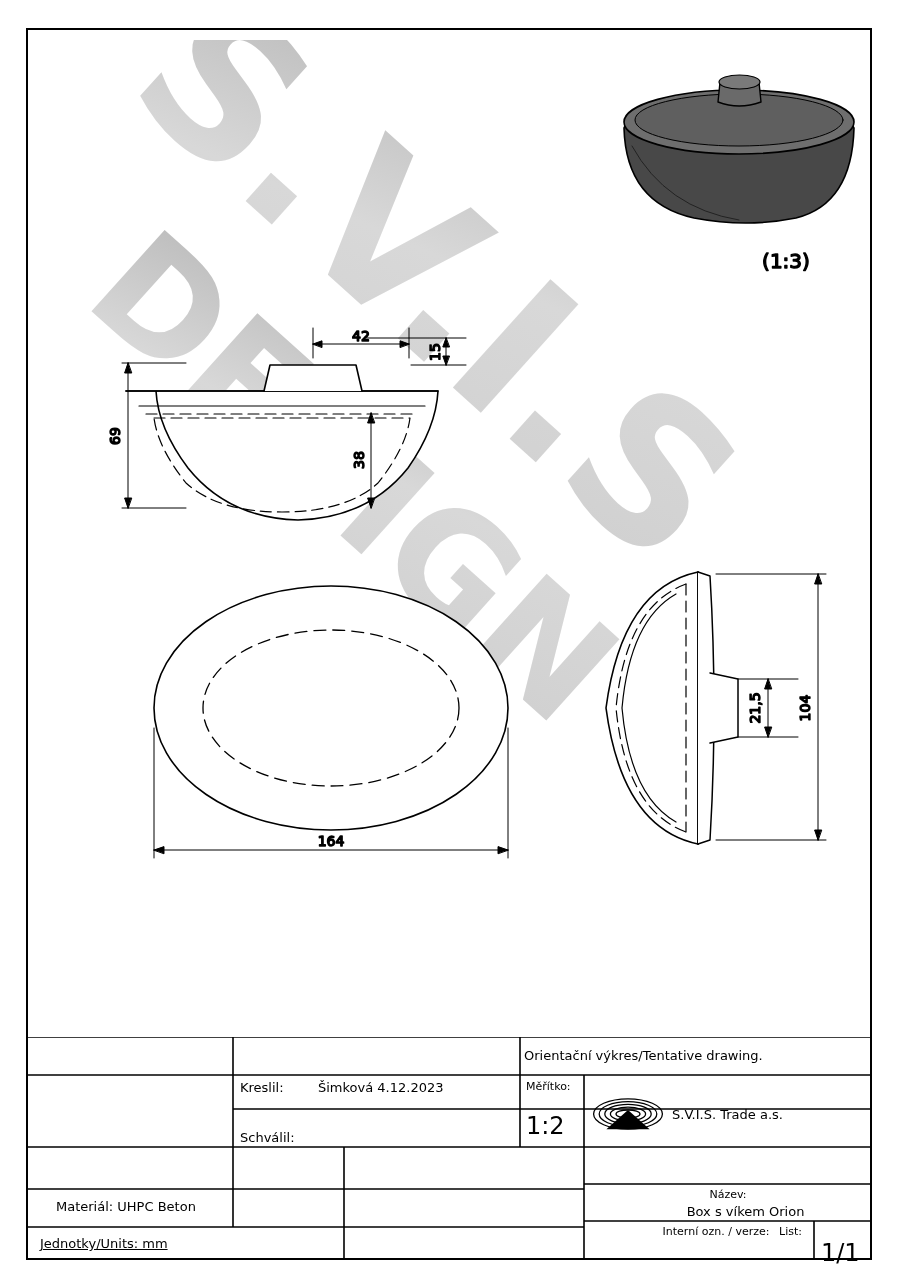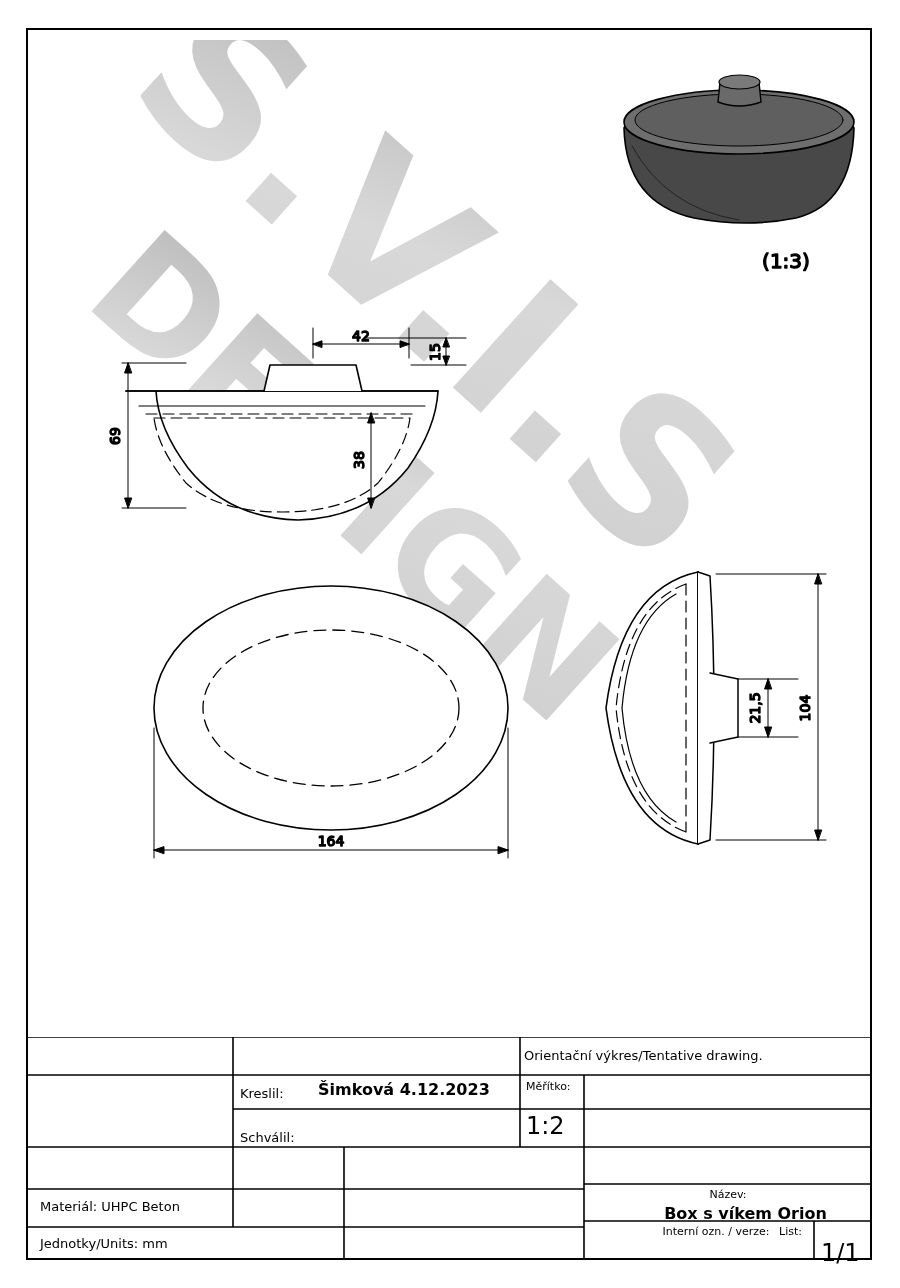--- a/index.html
+++ b/index.html
@@ -60,21 +60,21 @@
     font-family: "DejaVu Sans", sans-serif;
   }
   .tb-text {
     position: absolute;
     font-size: 13px;
     line-height: 1.1;
     white-space: nowrap;
   }
   .tb-text.small { font-size: 11px; }
   .tb-text.big { font-size: 24px; }
-  .tb-text.med { font-size: 16px; font-weight: bold; }
+  .tb-text.med { font-size: 13px; }
   .tb-center {
     text-align: center;
   }
   .logo-wrap {
     position: absolute;
     display: flex;
     align-items: center;
     gap: 8px;
   }
   .logo-mark { width: 72px; height: 34px; }
@@ -243,36 +243,49 @@
         <line x1="318" y1="110" x2="318" y2="223"></line>
         <line x1="494" y1="0" x2="494" y2="110"></line>
         <line x1="558" y1="38" x2="558" y2="223"></line>
         <line x1="788" y1="184" x2="788" y2="223"></line>
         <line x1="846" y1="0" x2="846" y2="223"></line>
       </g>
     </svg>
 
     <div class="tb-text" style="left:498px; top:12px;">Orientační výkres/Tentative drawing.</div>
 
-    <div class="tb-text" style="left:214px; top:50px;">Kreslil:</div>
+    <div class="tb-text" style="left:214px; top:44px;">Kreslil:</div>
     <div class="tb-text med" style="left:292px; top:44px;">Šimková 4.12.2023</div>
 
     <div class="tb-text" style="left:214px; top:94px;">Schválil:</div>
     <div class="tb-text" style="left:300px; top:84px;"></div>
 
     <div class="tb-text small" style="left:500px; top:44px;">Měřítko:</div>
     <div class="tb-text big" style="left:500px; top:76px;">1:2</div>
 
+    <div class="logo-wrap" style="left:566px; top:60px;">
+      <svg class="logo-mark" viewBox="0 0 90 42">
+        <g fill="none" stroke="#000" stroke-width="1.6">
+          <ellipse cx="45" cy="21" rx="43" ry="19"></ellipse>
+          <ellipse cx="45" cy="21" rx="36" ry="15.5"></ellipse>
+          <ellipse cx="45" cy="21" rx="29" ry="12"></ellipse>
+          <ellipse cx="45" cy="21" rx="22" ry="8.5"></ellipse>
+          <ellipse cx="45" cy="21" rx="15" ry="5"></ellipse>
+        </g>
+        <path d="M18 40 L45 16 L72 40 Z" fill="#000"></path>
+      </svg>
+      <span class="logo-text">S.V.I.S. Trade a.s.</span>
+    </div>
 
     <div class="tb-text small tb-center" style="left:558px; width:288px; top:152px;">Název:</div>
     <div class="tb-text med tb-center" style="left:558px; width:323px; top:168px;">Box s víkem Orion</div>
 
     <div class="tb-text small tb-center" style="left:562px; width:256px; top:189px;">Interní ozn. / verze:</div>
     <div class="tb-text small tb-center" style="left:558px; width:230px; top:206px;"></div>
 
     <div class="tb-text small" style="left:753px; top:189px;">List:</div>
     <div class="tb-text big" style="left:795px; top:203px;">1/1</div>
 
-    <div class="tb-text" style="left:14px; top:163px;text-align:right;">Materiál: UHPC Beton</div>
-    <div class="tb-text" style="left:14px; top:200px;">Jednotky/Units: mm</div>
+    <div class="tb-text" style="left:30px; top:163px;text-align:right;">Materiál: UHPC Beton</div>
+    <div class="tb-text" style="left:14px; top:200px;text-decoration:underline;">Jednotky/Units: mm</div>
   </div>
 
 </div>
 
 </body></html>

